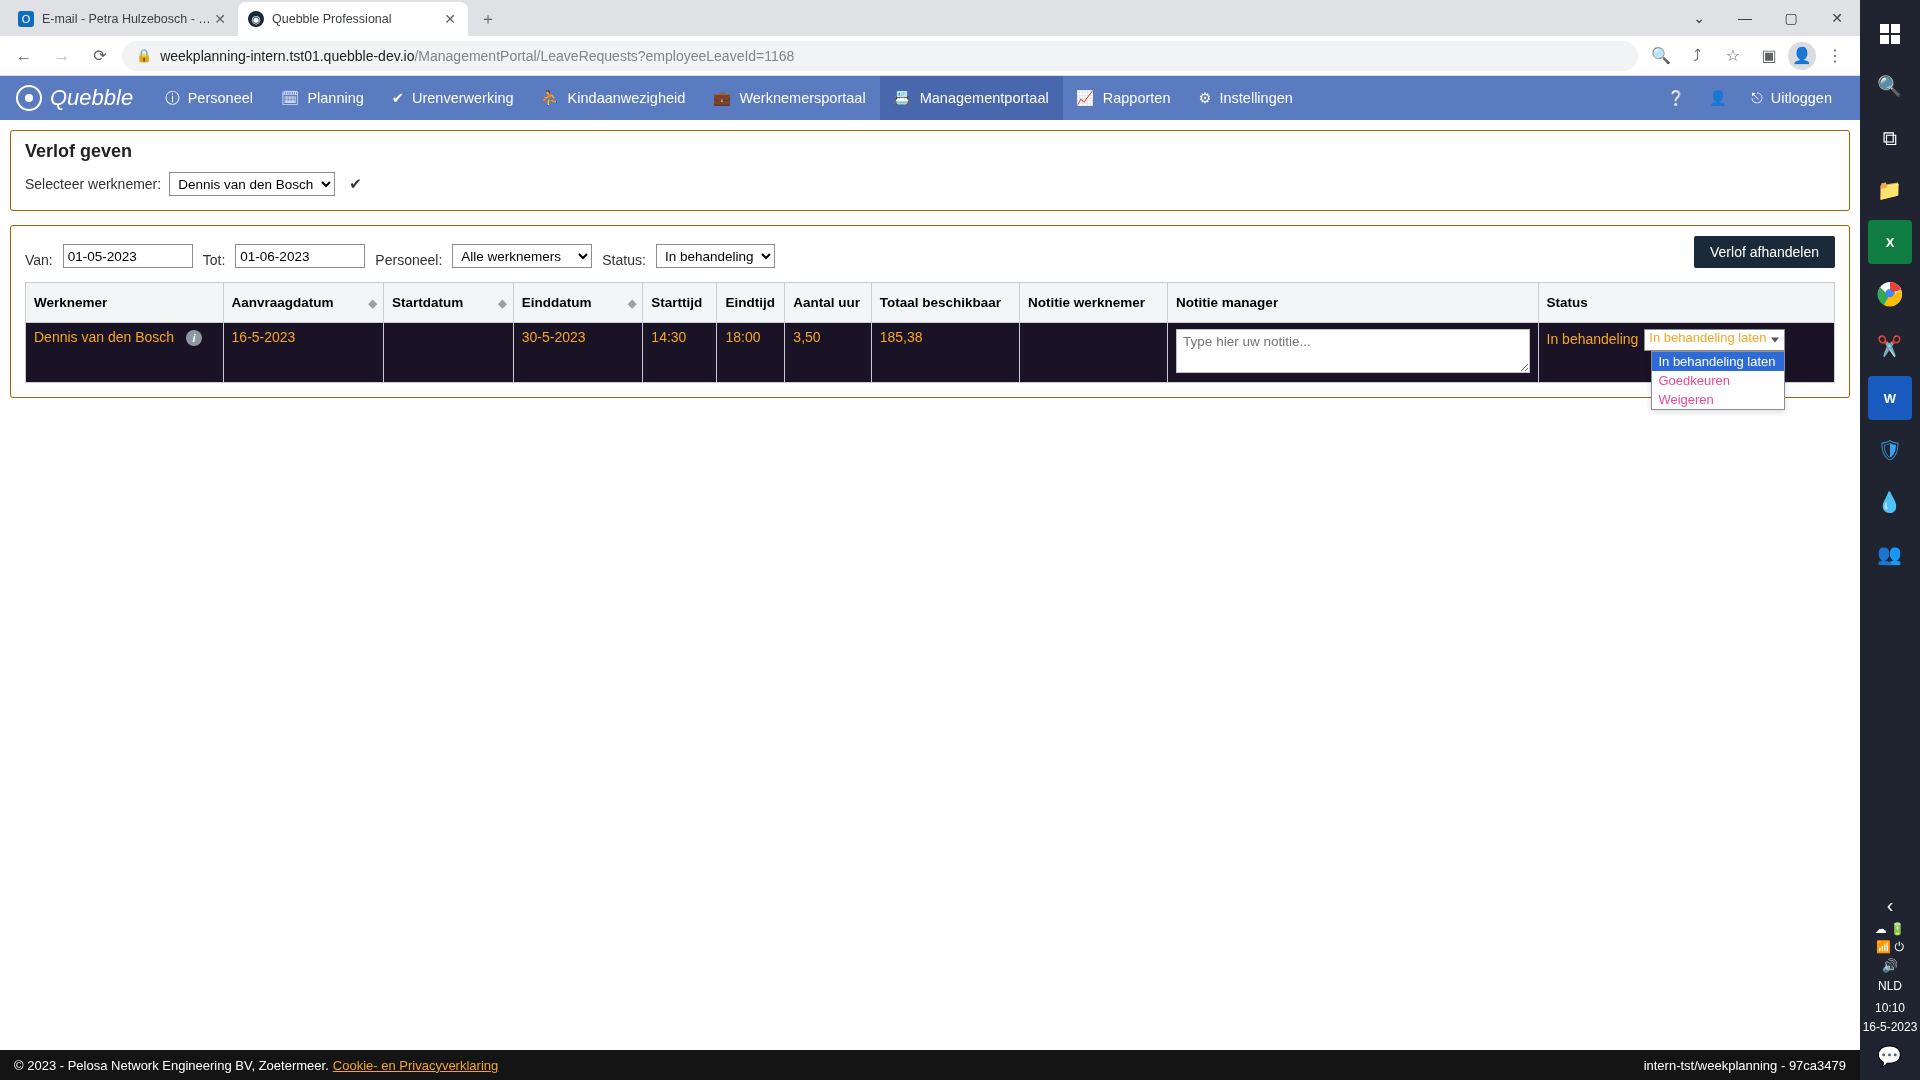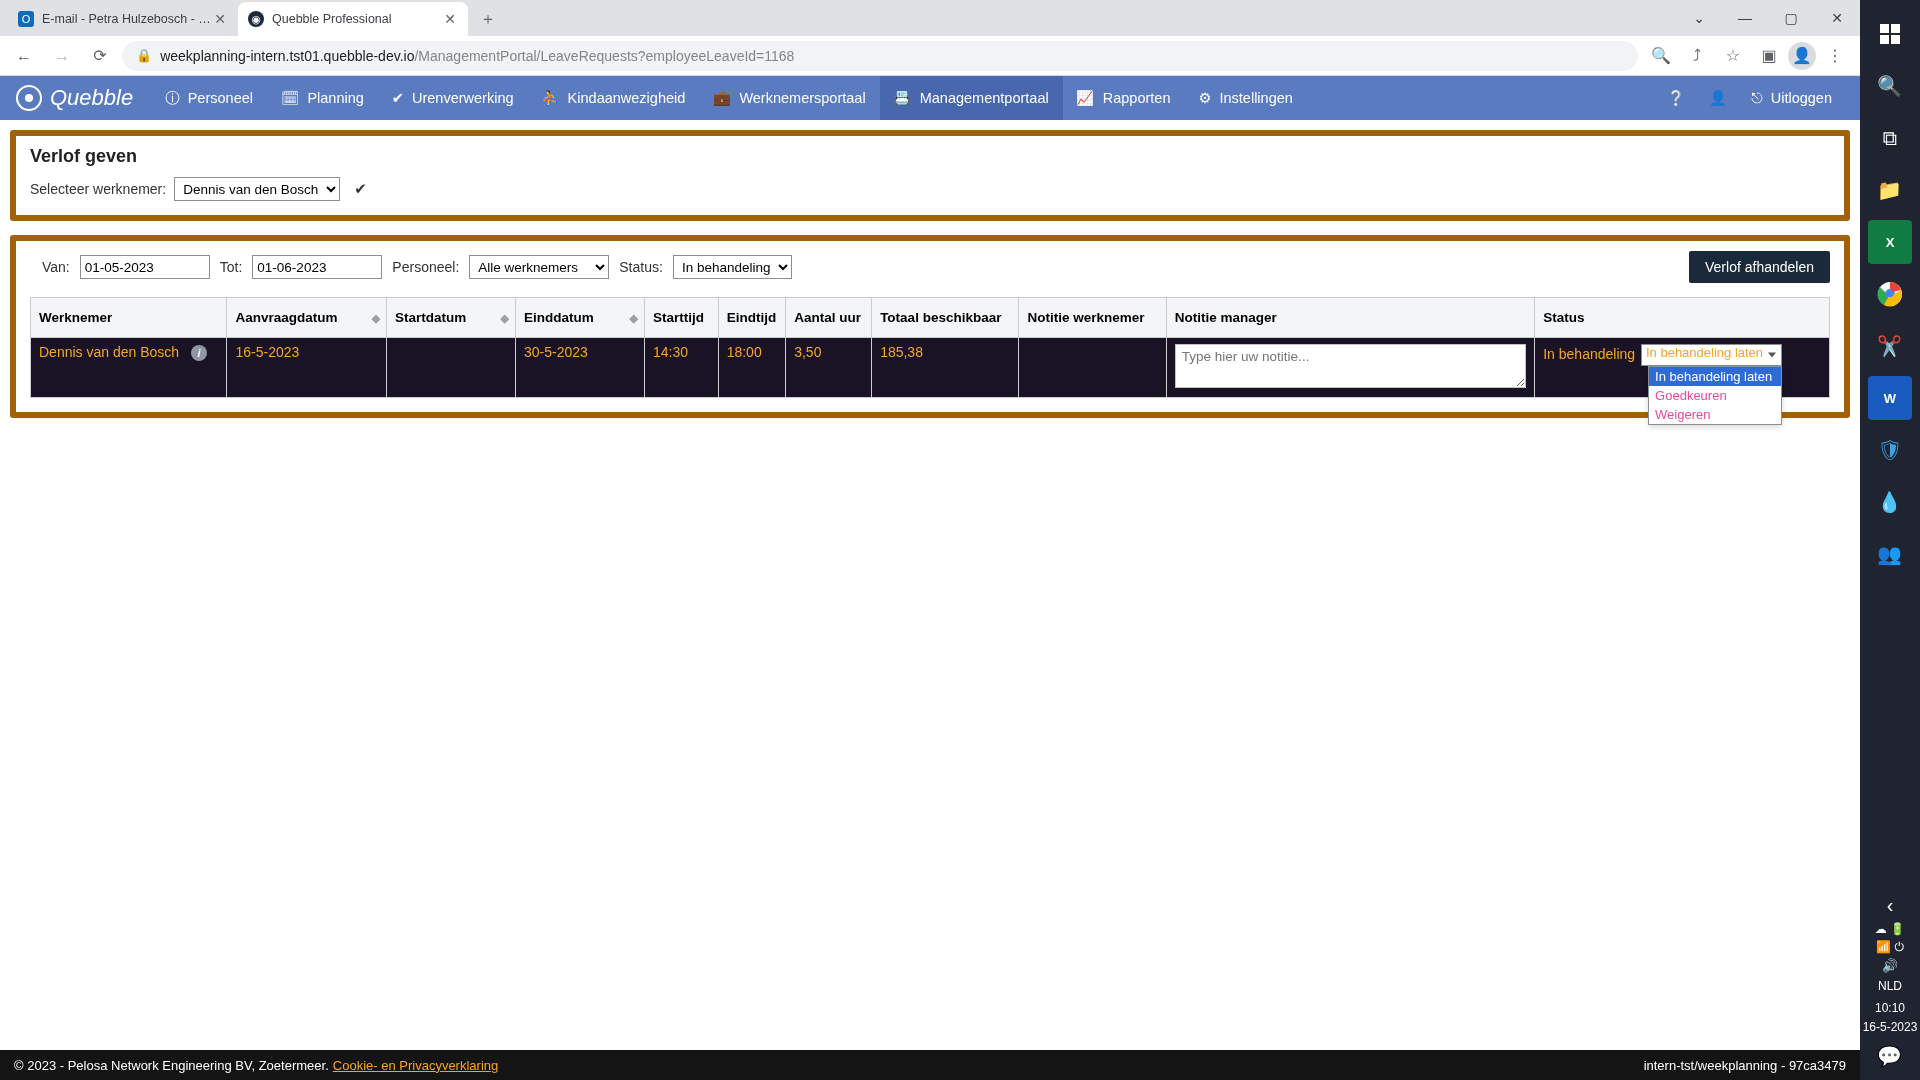--- a/index.html
+++ b/index.html
@@ -88,39 +88,39 @@
   font-size:15px; font-weight:500;
 }
 .sub-nav .sn-item {
   height:38px; display:flex; align-items:center; padding:0 14px; gap:7px; font-size:14px; cursor:pointer;
 }
 .sub-nav .sn-item.active { color:#f5a623; }
 
 .content { flex:1; padding: 10px; overflow:auto; background:#fff; position:relative; }
 
 .panel {
-  border:6px solid #a16207; border-radius:3px; background:#fff; margin-bottom:14px;
+  border:1px solid #a16207; border-radius:3px; background:#fff; margin-bottom:14px;
   padding: 10px 14px 14px;
 }
 .panel h2 { font-size:18px; font-weight:700; color:#222; margin-bottom:10px; }
 
 .form-row { display:flex; align-items:center; gap:8px; font-size:14px; color:#333; flex-wrap:wrap;}
 .form-row label { font-size:14px; }
 select.control, input.control {
   border:1px solid #8a8f96; background:#fff; font-size:13.5px; height:24px;
   padding: 0 4px;
 }
 .check-icon { color:#333; font-size:15px; margin-left:6px; }
 
 .btn-dark {
   background:#1b2a3a; color:#fff; border:none; padding:8px 16px; font-size:14px;
   border-radius:2px; cursor:pointer;
 }
 
-.filters-row { display:flex; align-items:center; gap:10px;margin-left:12px; }
+.filters-row { display:flex; align-items:flex-end; gap:10px; }
 .filters-row .push-right { margin-left:auto; }
 
 
 table.grid {
   width:100%; border-collapse:collapse; margin-top:14px; font-size:14px;
   table-layout: fixed;
 }
 table.grid th, table.grid td {
   border:1px solid #c9ccd1; padding:6px 8px; text-align:left; vertical-align:top;
 }

